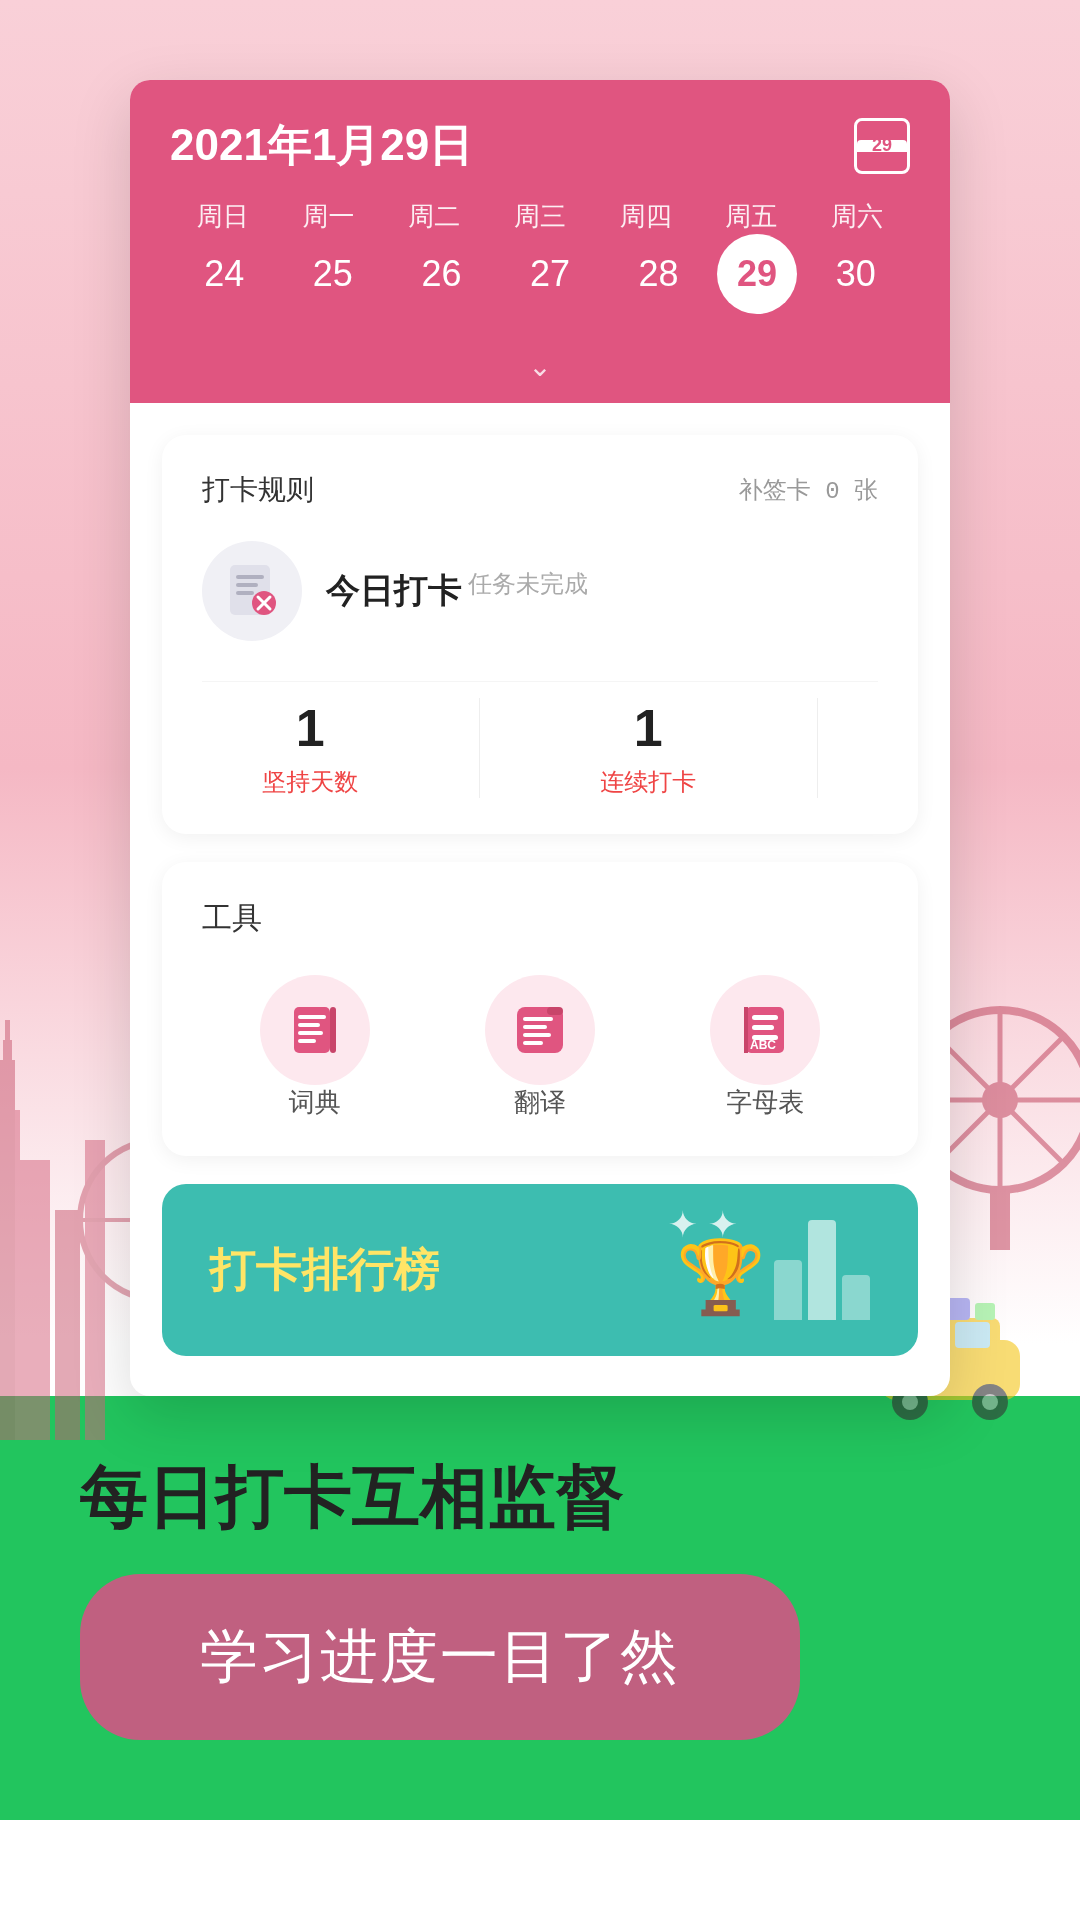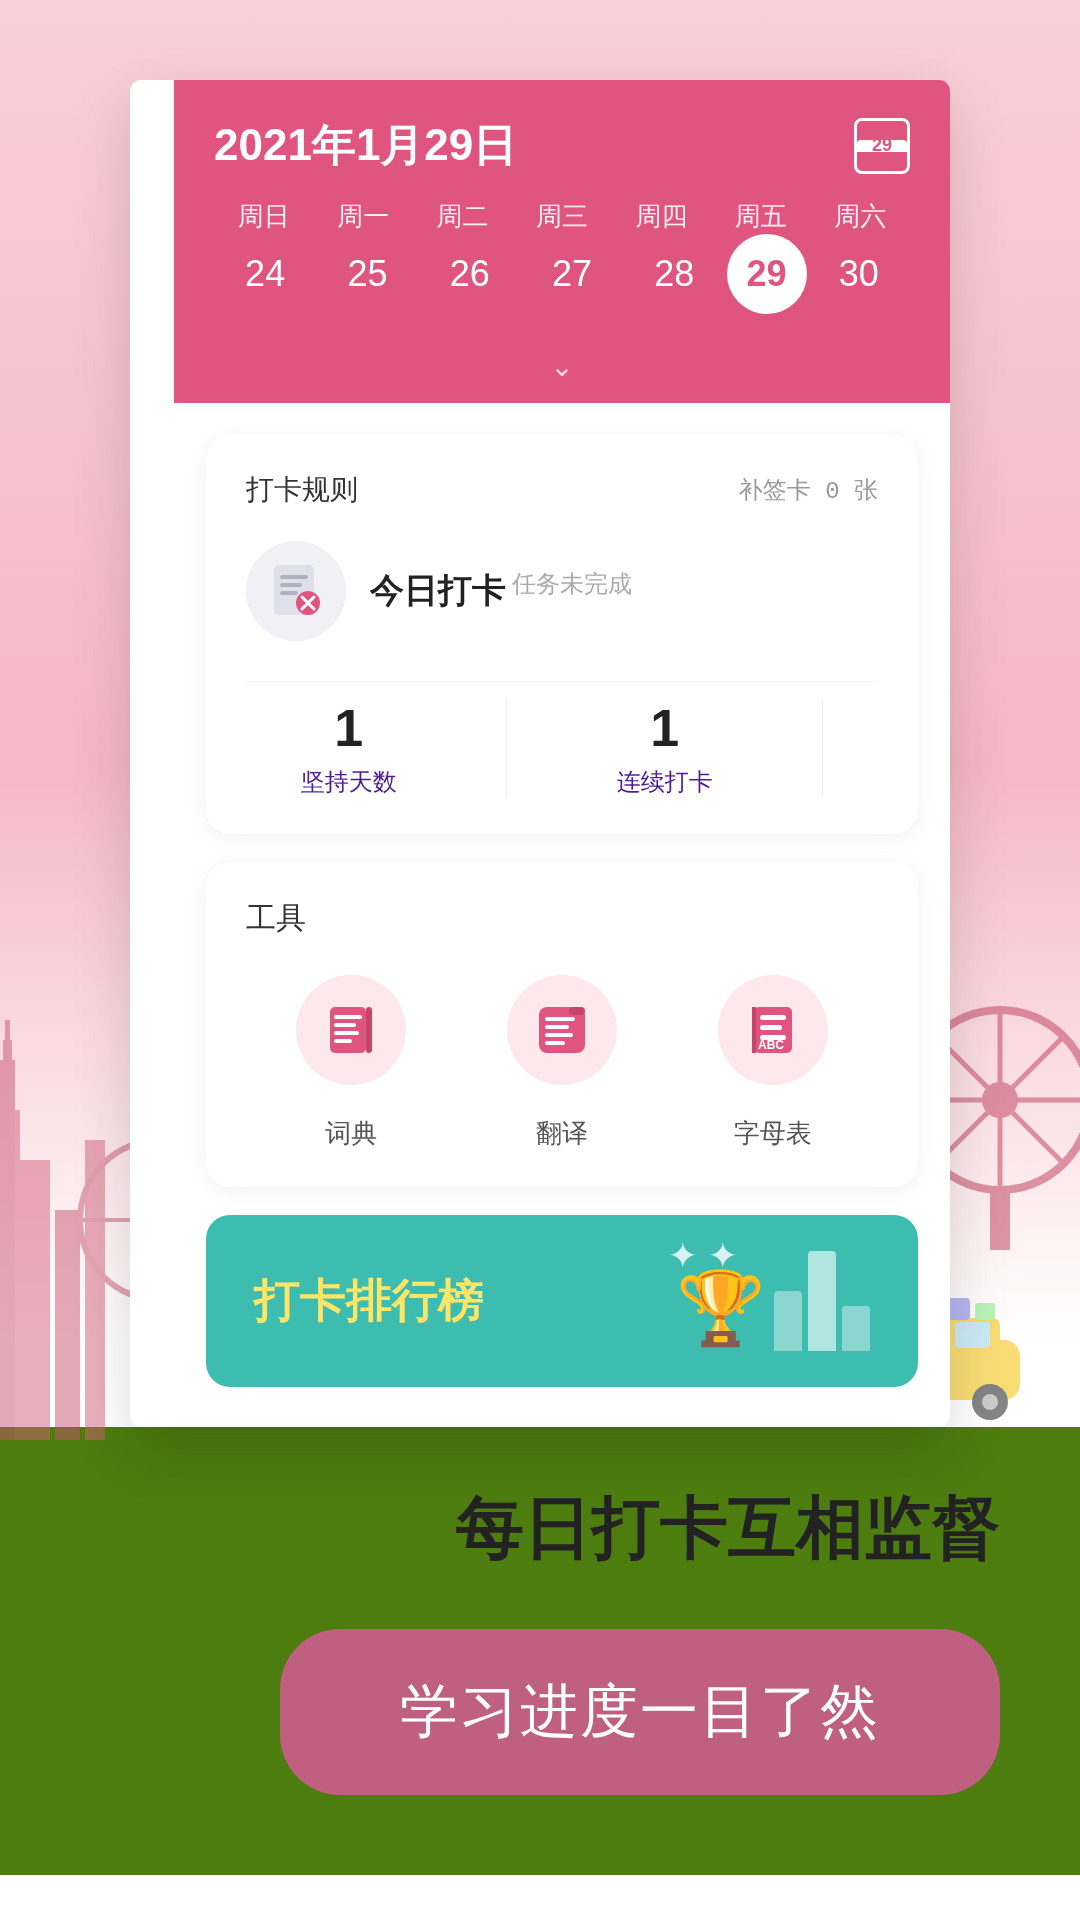--- a/index.html
+++ b/index.html
@@ -30,24 +30,23 @@
       width: 220px;
       height: 480px;
     }
 
     .phone-container {
       position: relative;
       z-index: 1;
       margin: 80px auto 0;
       width: 820px;
       background: #ffffff;
-      border-radius: 11px;
+      border-radius: 20px;
       box-shadow: 0 20px 60px rgba(0,0,0,0.15);
       overflow: hidden;
-      padding-left: 44px;
     }
 
     
     .calendar-header {
       background: #e05580;
       padding: 36px 40px 0;
       color: white;
     }
 
     .calendar-title-row {
@@ -231,21 +230,21 @@
     }
 
     .stat-num {
       font-size: 52px;
       font-weight: 900;
       color: #222;
     }
 
     .stat-label {
       font-size: 24px;
-      color: #4c1d95;
+      color: #ef4444;
     }
 
     .stat-divider {
       width: 1px;
       background: #eee;
     }
 
     
     .tools-card {
       margin: 28px 32px 0;
@@ -263,21 +262,21 @@
 
     .tools-row {
       display: flex;
       justify-content: space-around;
     }
 
     .tool-item {
       display: flex;
       flex-direction: column;
       align-items: center;
-      gap: 31px;
+      gap: 0;
       cursor: pointer;
     }
 
     .tool-icon-wrap {
       width: 110px;
       height: 110px;
       background: #fde8ee;
       border-radius: 50%;
       display: flex;
       align-items: center;
@@ -342,26 +341,26 @@
       position: absolute;
       top: 20px;
       right: 180px;
       font-size: 36px;
       color: white;
       opacity: 0.8;
     }
 
     
     .bottom-section {
-      background: #4d7c0f;
+      background: #22c55e;
       padding: 60px 80px 80px;
       display: flex;
       flex-direction: column;
-      align-items: flex-end;
-      gap: 60px;
+      align-items: flex-start;
+      gap: 36px;
     }
 
     .bottom-headline {
       font-size: 68px;
       font-weight: 900;
       color: #222;
       text-align: center;
       line-height: 1.2;
     }
 

